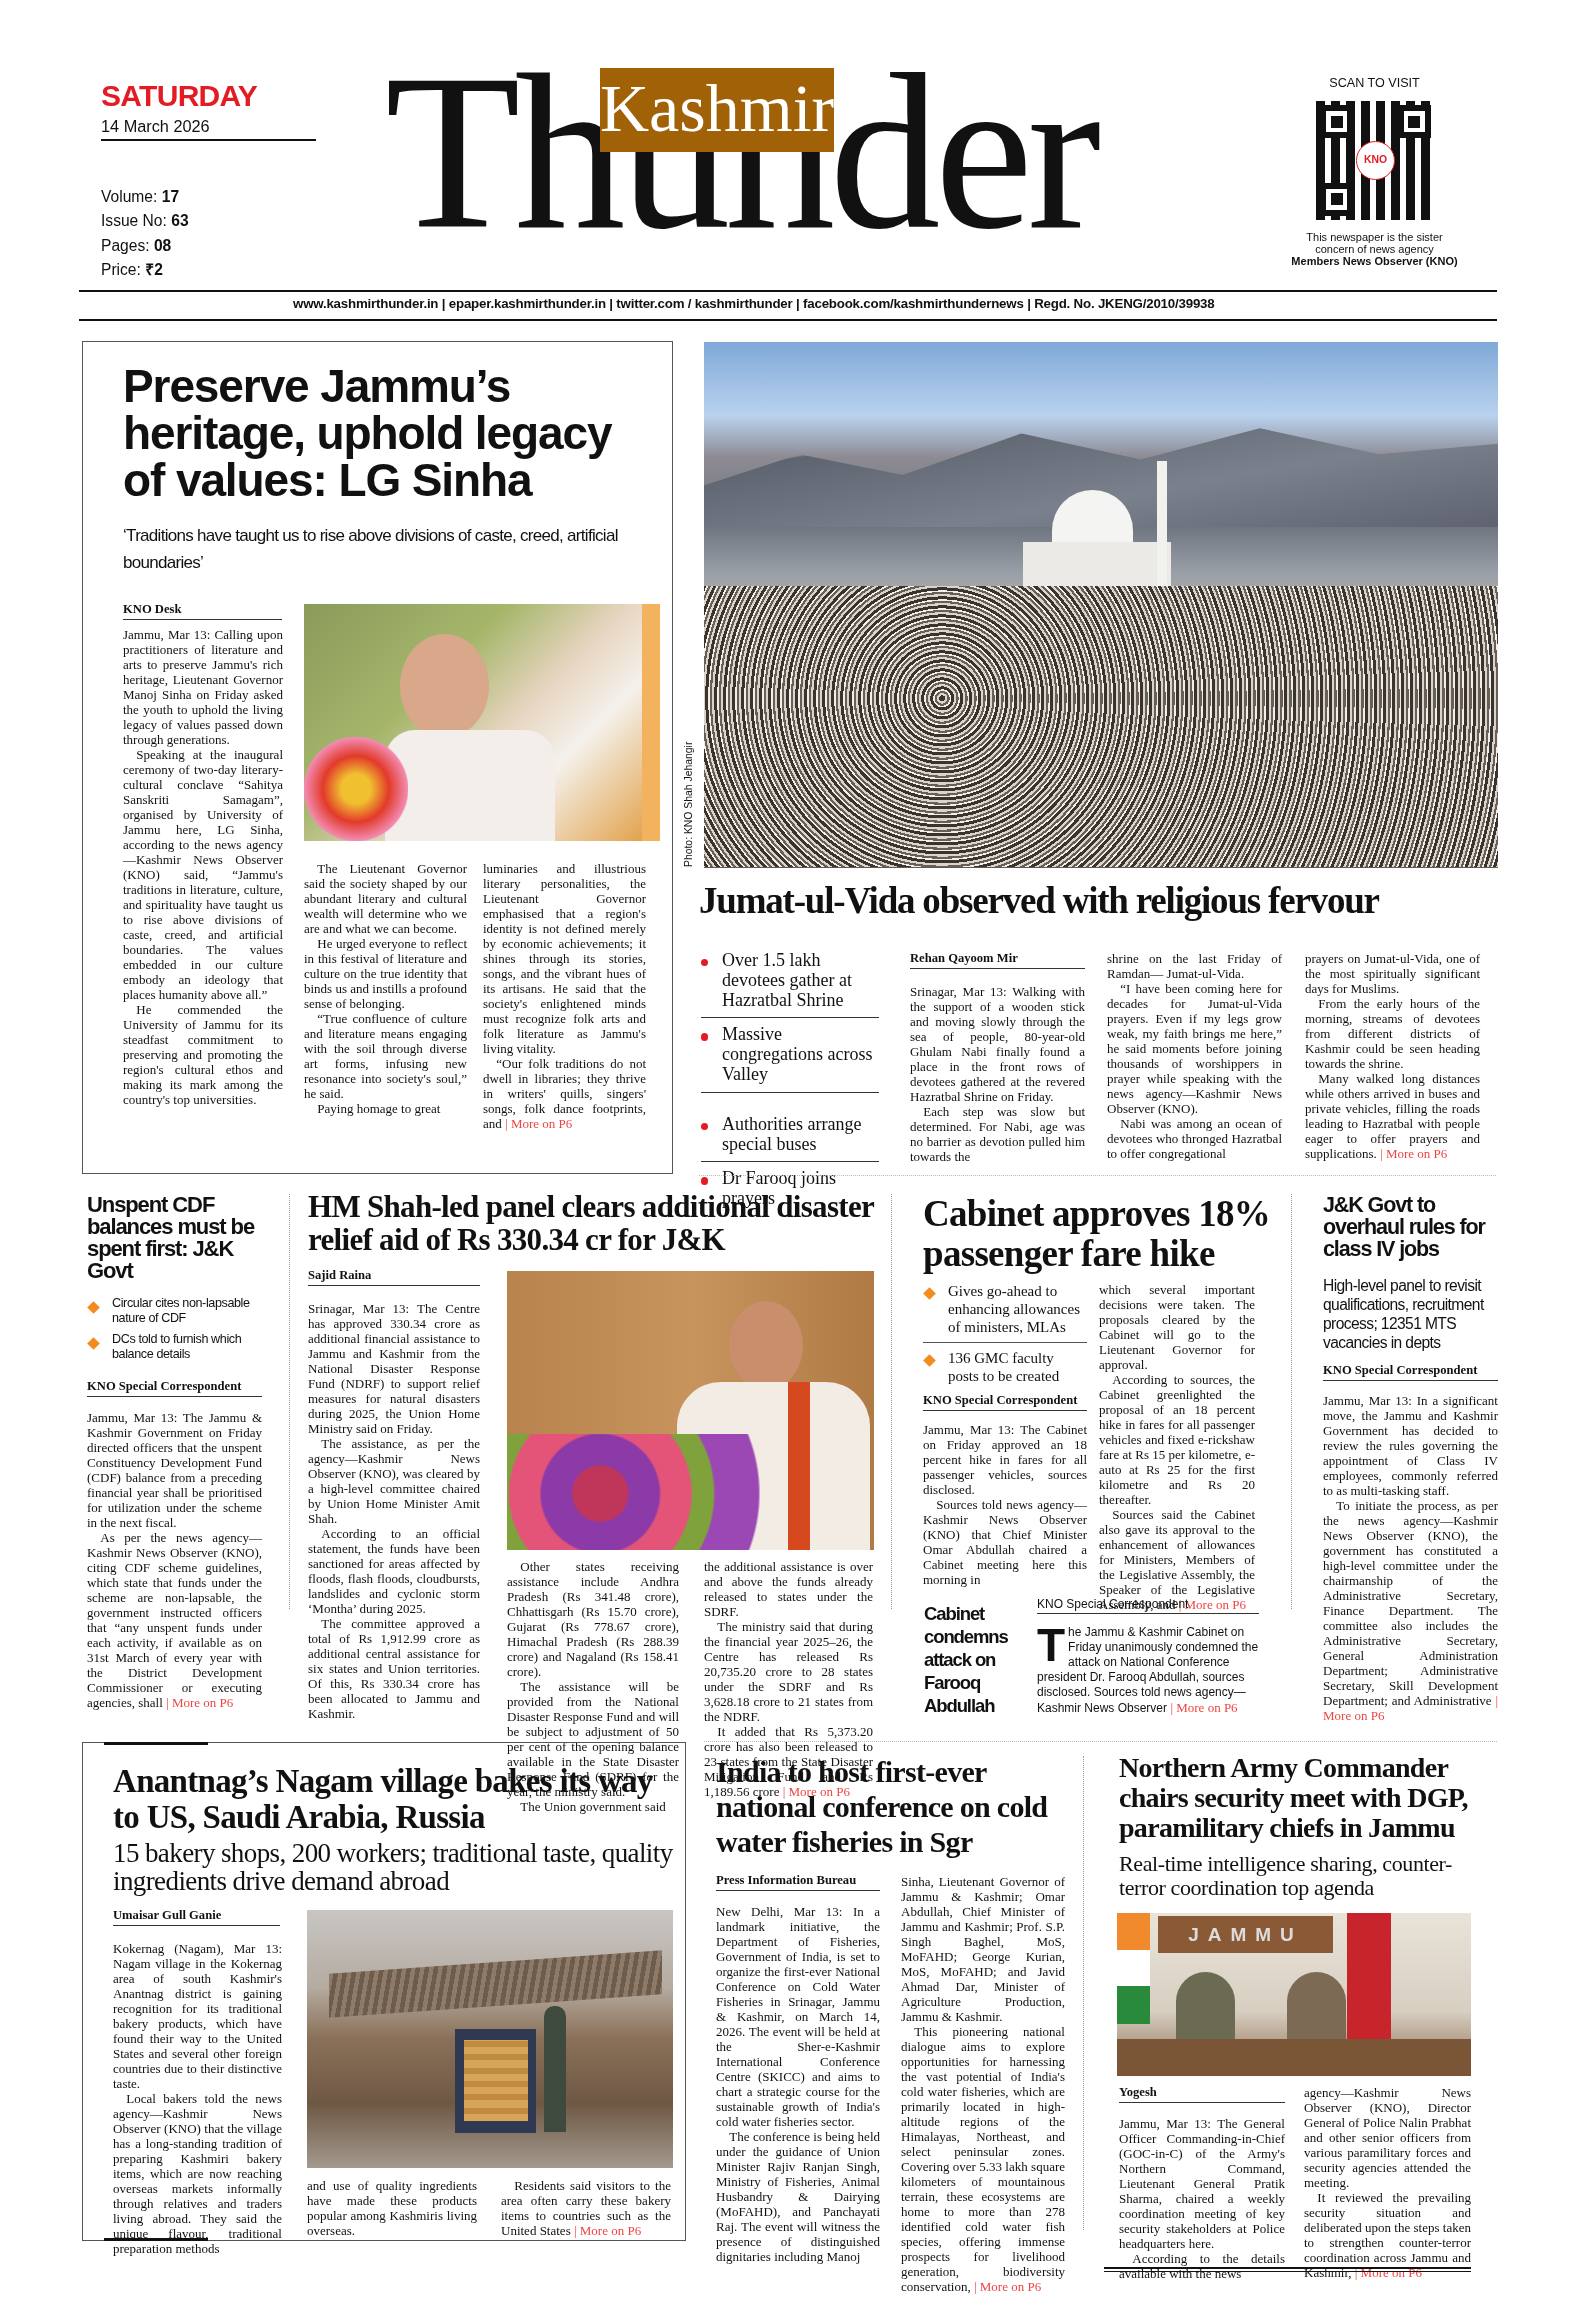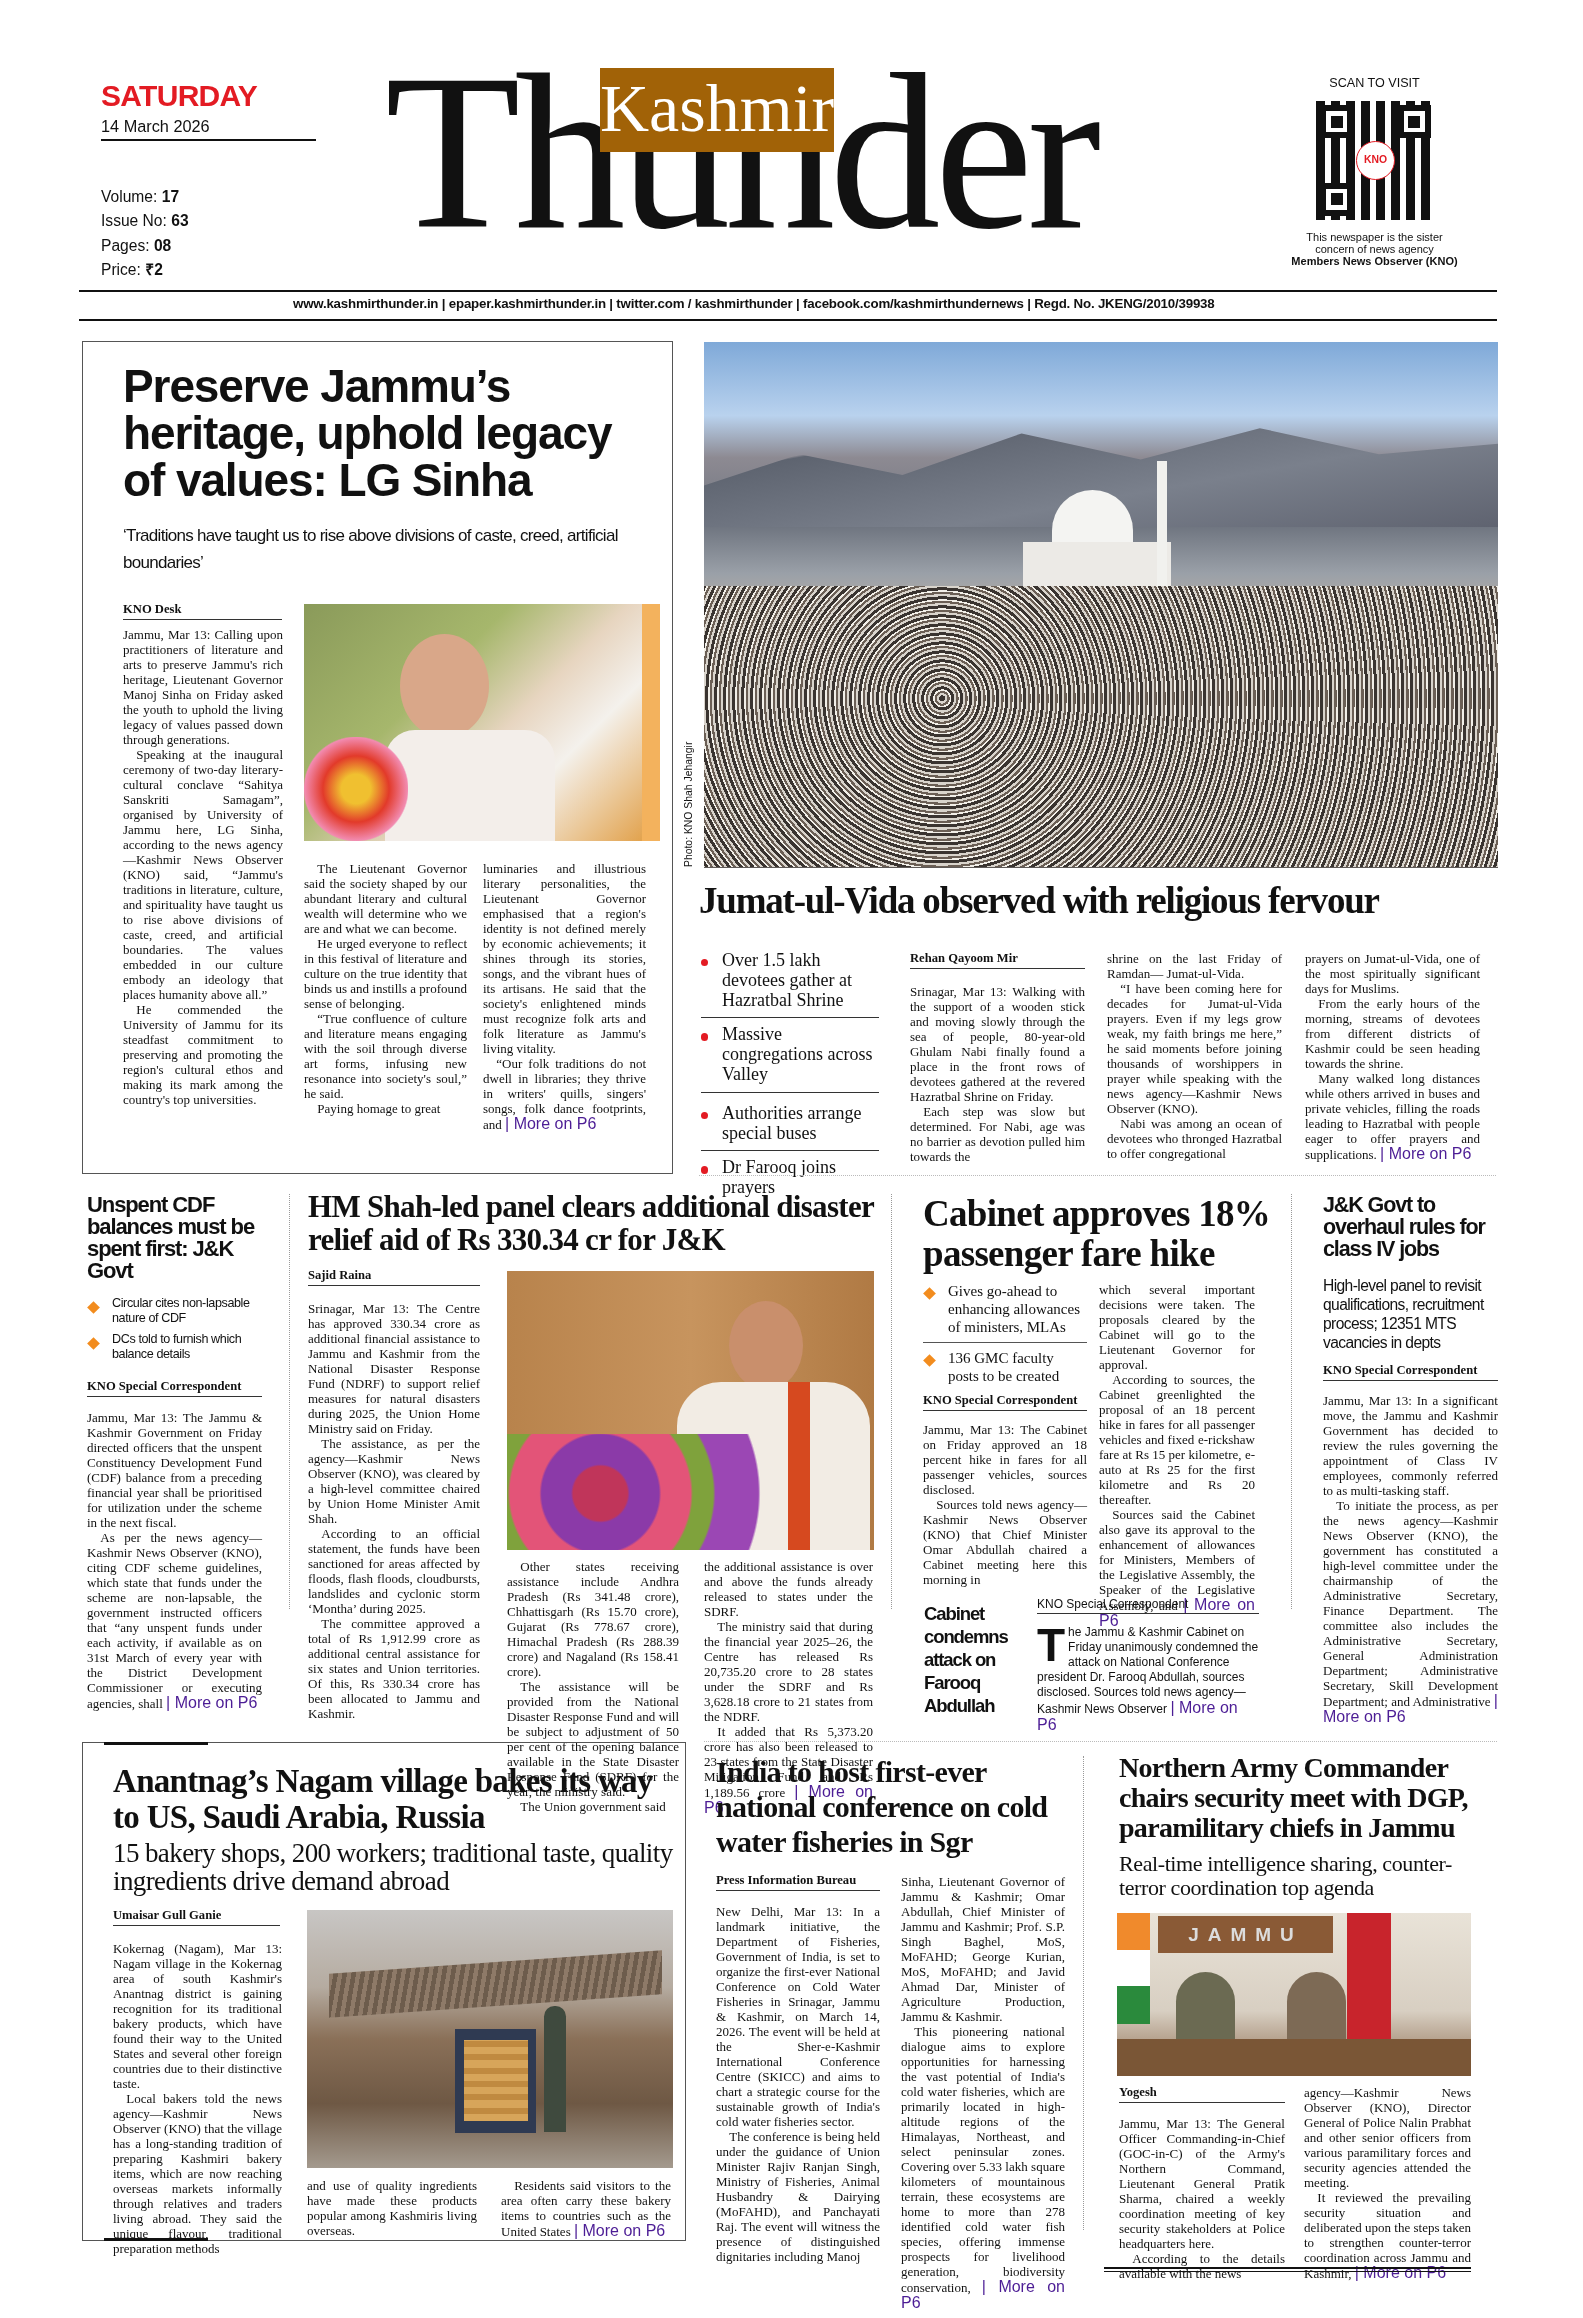--- a/index.html
+++ b/index.html
@@ -3,21 +3,21 @@
 <meta charset="utf-8">
 <style>
 *{box-sizing:border-box;margin:0;padding:0}
 body{width:1584px;height:2319px;background:#fff;font-family:"Liberation Serif",serif;color:#111;position:relative;overflow:hidden}
 .abs{position:absolute}
 .sans{font-family:"Liberation Sans",sans-serif}
 .serif{font-family:"Liberation Serif",serif}
 .body-text{font-family:"Liberation Serif",serif;font-size:13px;line-height:15px;text-align:justify;hyphens:auto}
 .body-text p{text-indent:13.3px}
 .body-text p.first{text-indent:0}
-.more{color:#4c1d95;font-family:Liberation Sans, sans-serif;font-size:16px}
+.more{color:#ef4444;font-family:Liberation Serif, serif;font-size:13px}
 .byline{font-family:"Liberation Serif",serif;font-weight:bold;font-size:12.6px;border-bottom:1.5px solid #333;padding-bottom:2.2px;margin-bottom:10.4px}
 .hed-sans{font-family:"Liberation Sans",sans-serif;font-weight:900;letter-spacing:-1.1px}
 .hed-serif{font-family:"Liberation Serif",serif;font-weight:bold;letter-spacing:-0.7px}
 .dotv{border-left:0.7px dotted #999}
 .doth{border-top:1.5px dotted #bbb}
 .photo{overflow:hidden}
 .bullet-red::before{content:"";display:inline-block;width:7.4px;height:7.4px;background:#e31b23;border-radius:50%;position:absolute;left:0;top:9px}
 .bullet-or::before{content:"";display:inline-block;width:9px;height:9px;background:#f28c1e;transform:rotate(45deg);position:absolute;left:1.5px;top:7.4px}
 .col{position:absolute}
 </style>
@@ -98,21 +98,21 @@
   <div style="position:absolute;left:348px;top:148px;width:81px;height:67px;border-radius:41px 41px 0 0;background:#f4f4f2"></div>
   <div style="position:absolute;left:319px;top:200px;width:148px;height:52px;background:#eceae6"></div>
   <div style="position:absolute;left:453px;top:119px;width:10.4px;height:133px;background:#f1f1ee"></div>
   <div style="position:absolute;left:0;top:244px;width:100%;height:281px;background:repeating-radial-gradient(circle at 30% 40%,#3a3430 0 3px,#d9d4cc 3px 5.2px,#6b5f55 5.2px 7.4px,#f2efe8 7.4px 9px)"></div>
 </div>
 <div class="abs sans" style="left:683px;top:867px;font-size:10.4px;transform:rotate(-90deg);transform-origin:left top;white-space:nowrap">Photo: KNO Shah Jehangir</div>
 <div class="abs hed-serif" style="left:699px;top:879px;width:815px;font-size:37px;line-height:43px;font-family:'Liberation Serif',serif;font-weight:bold;letter-spacing:-1.2px">Jumat-ul-Vida observed with religious fervour</div>
 
 <div class="abs" style="left:701px;top:950px;width:178px">
   <div class="serif bullet-red" style="position:relative;padding-left:21px;font-size:18px;line-height:20px;padding-bottom:7.4px;border-bottom:0.7px solid #333;margin-bottom:6px">Over 1.5 lakh devotees gather at Hazratbal Shrine</div>
-  <div class="serif bullet-red" style="position:relative;padding-left:21px;font-size:18px;line-height:20px;padding-bottom:7.4px;border-bottom:0.7px solid #333;margin-bottom:10px">Massive congregations across Valley</div>
+  <div class="serif bullet-red" style="position:relative;padding-left:21px;font-size:18px;line-height:20px;padding-bottom:7.4px;border-bottom:0.7px solid #333;margin-bottom:21px">Massive congregations across Valley</div>
   <div class="serif bullet-red" style="position:relative;padding-left:21px;font-size:18px;line-height:20px;padding-bottom:7.4px;border-bottom:0.7px solid #333;margin-bottom:6px">Authorities arrange special buses</div>
   <div class="serif bullet-red" style="position:relative;padding-left:21px;font-size:18px;line-height:20px">Dr Farooq joins prayers</div>
 </div>
 <div class="col" style="left:910px;top:951px;width:175px">
   <div class="byline">Rehan Qayoom Mir</div>
 </div>
 <div class="col body-text" style="left:910px;top:984px;width:175px">
   <p class="first">Srinagar, Mar 13: Walking with the support of a wooden stick and moving slowly through the sea of people, 80-year-old Ghulam Nabi finally found a place in the front rows of devotees gathered at the revered Hazratbal Shrine on Friday.</p>
   <p>Each step was slow but determined. For Nabi, age was no barrier as devotion pulled him towards the</p>
 </div>

